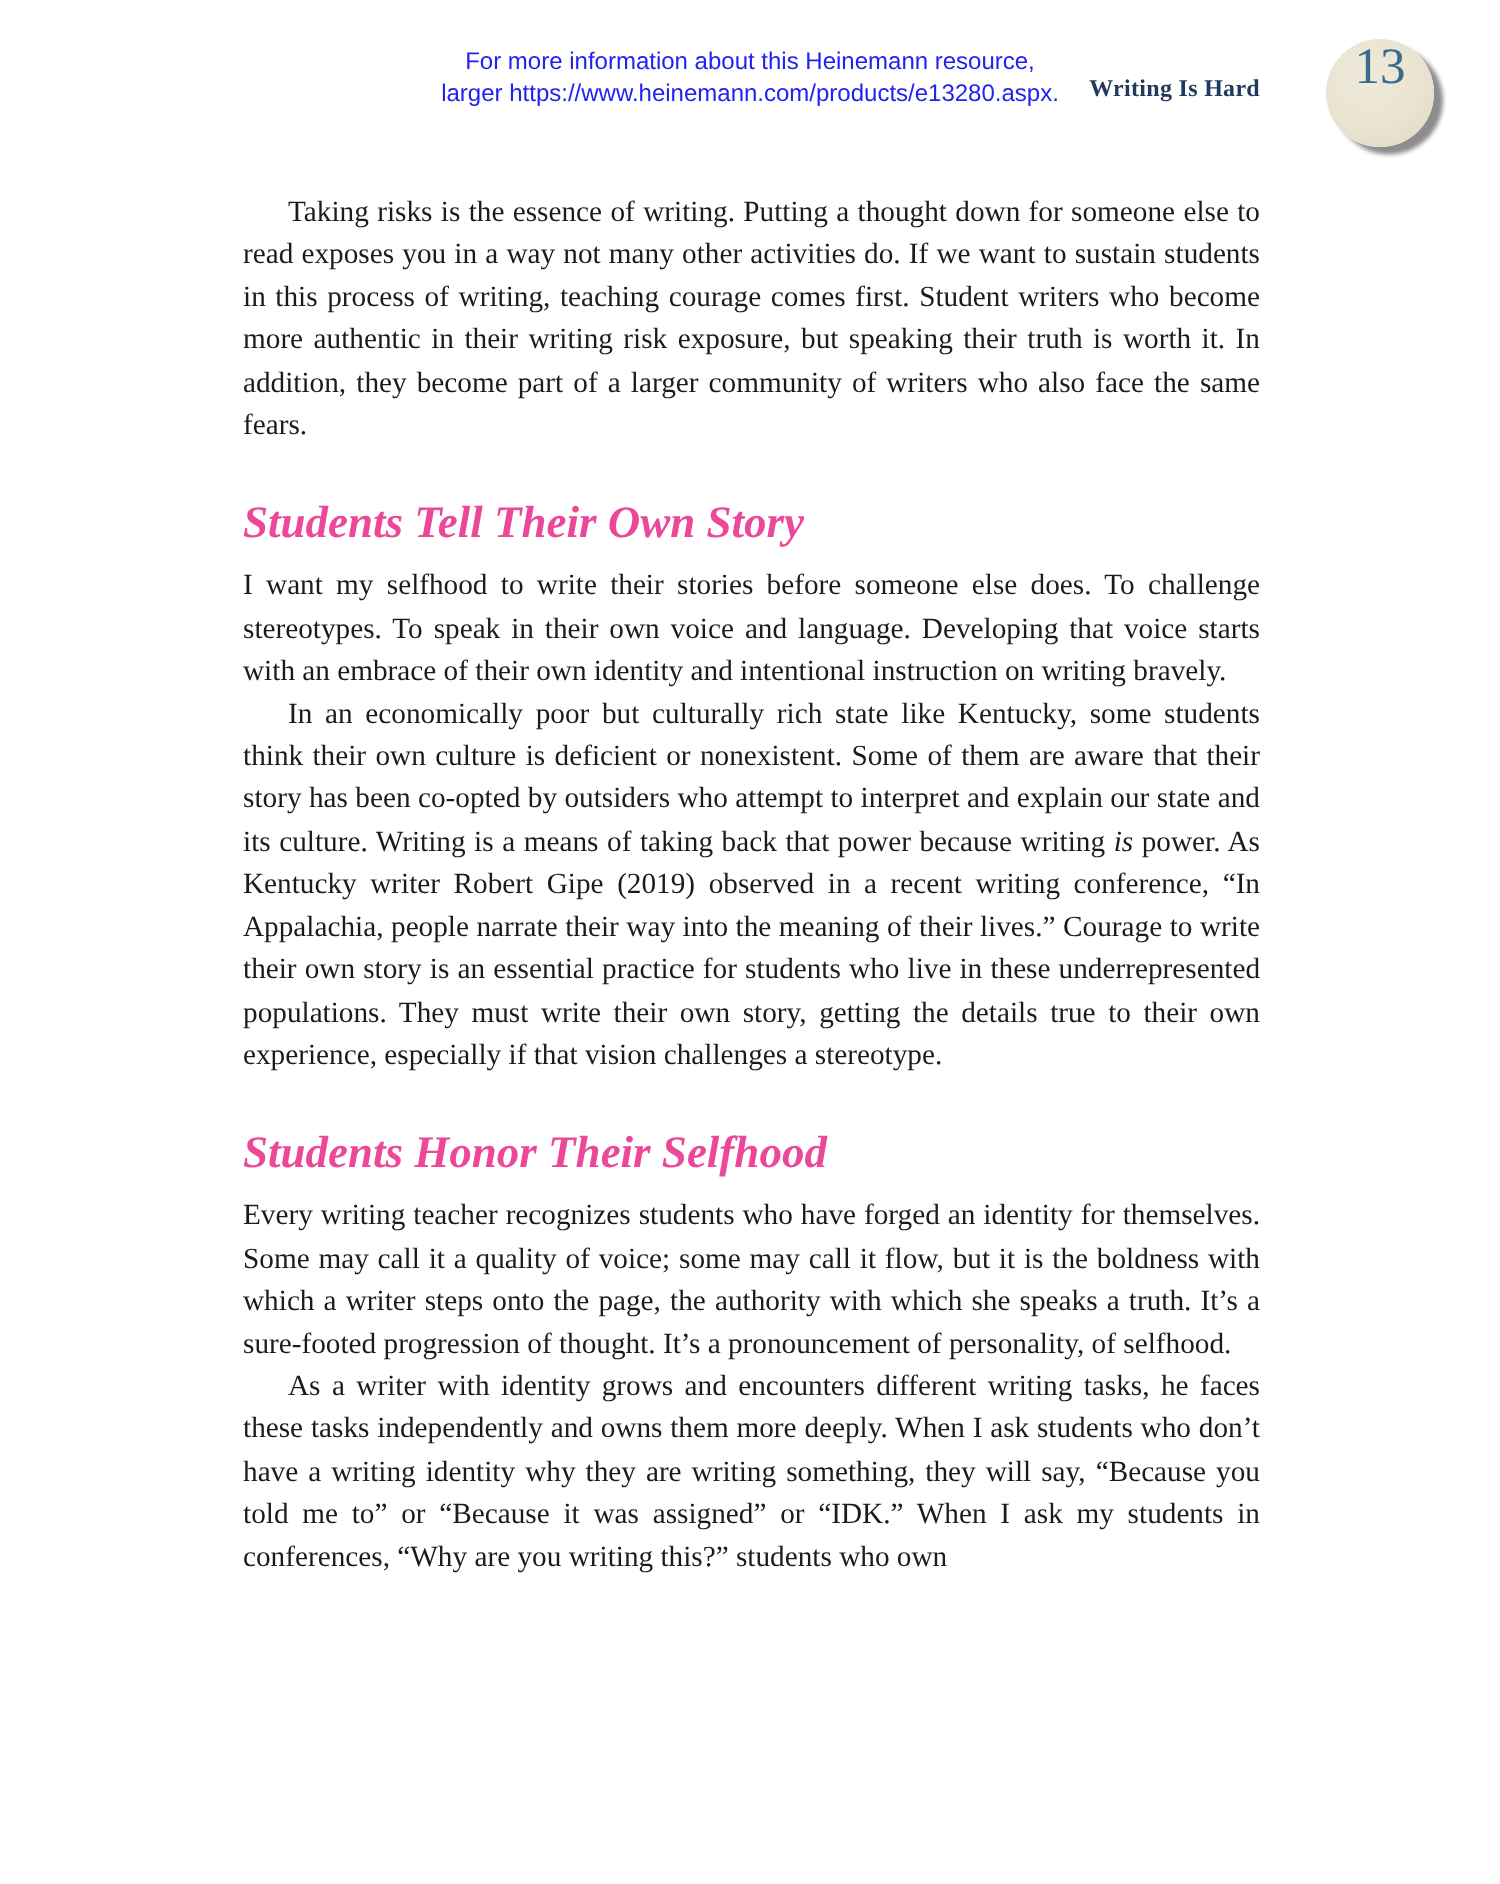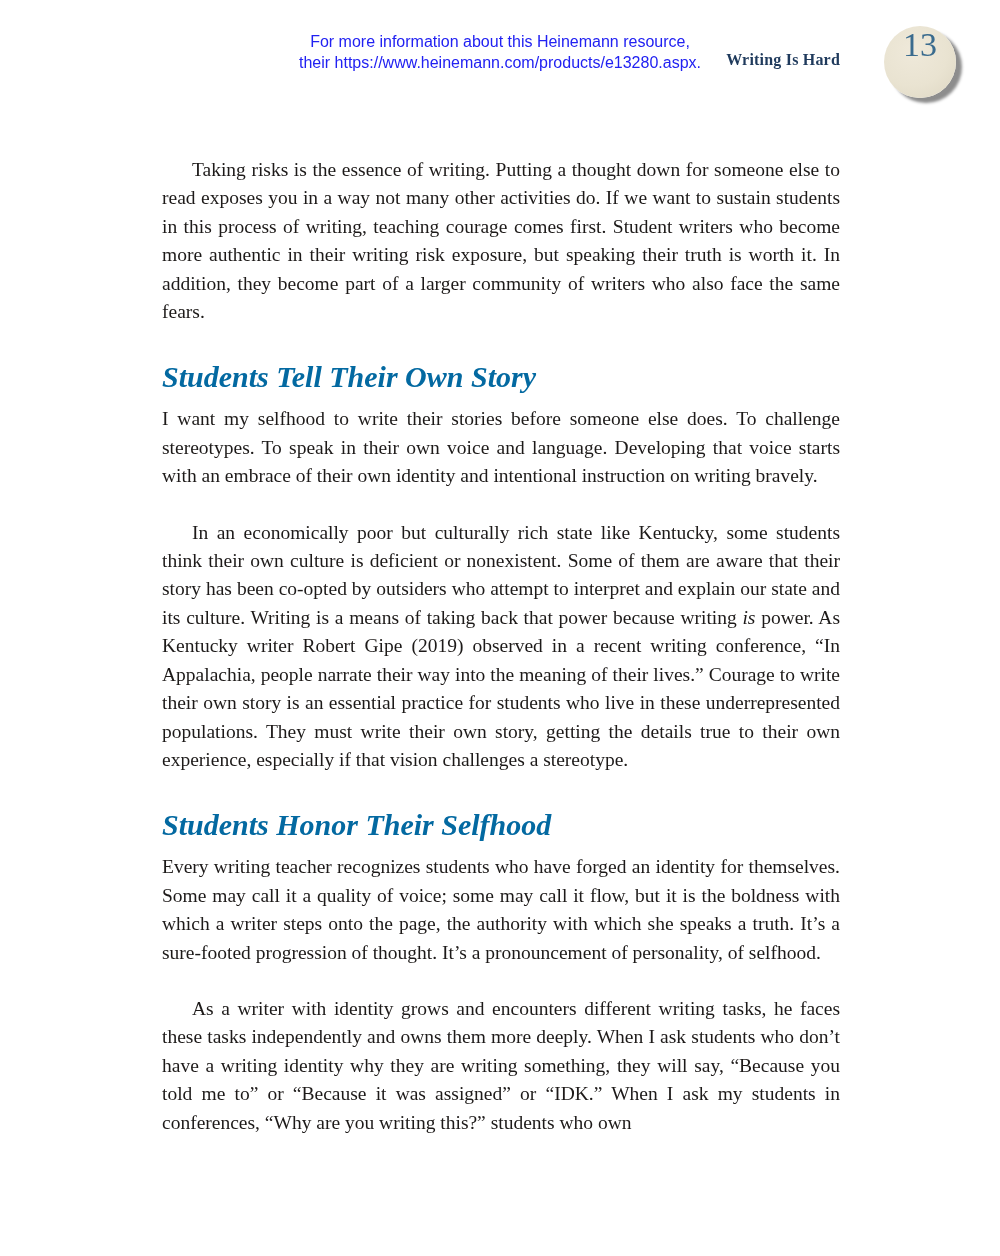--- a/index.html
+++ b/index.html
@@ -69,44 +69,43 @@
     font-size: 19.5px;
     line-height: 28.4px;
     color: #1d1a19;
     text-align: justify;
   }
   .body-column p {
     margin: 0;
   }
   .body-column p.indent {
     text-indent: 30px;
-    margin-top: 28px;
   }
   .section-heading {
     font-family: "Liberation Serif", "DejaVu Serif", serif;
     font-style: italic;
     font-weight: 600;
     font-size: 30px;
     line-height: 36px;
-    color: #0369a1;
+    color: #ec4899;
     margin: 33px 0 10px 0;
     text-align: left;
     text-indent: 0;
   }
   em.inline-italic {
   }
 </style>
 </head>
 <body>
 
 <div class="page">
 
   <div class="notice">
     <span>For more information about this Heinemann resource,</span><br>
-    <span>their https://www.heinemann.com/products/e13280.aspx.</span>
+    <span>larger https://www.heinemann.com/products/e13280.aspx.</span>
   </div>
 
   <div class="running-title">Writing Is Hard</div>
 
   <div class="page-number-circle">
     <span class="num">13</span>
   </div>
 
   <main class="body-column">
 

